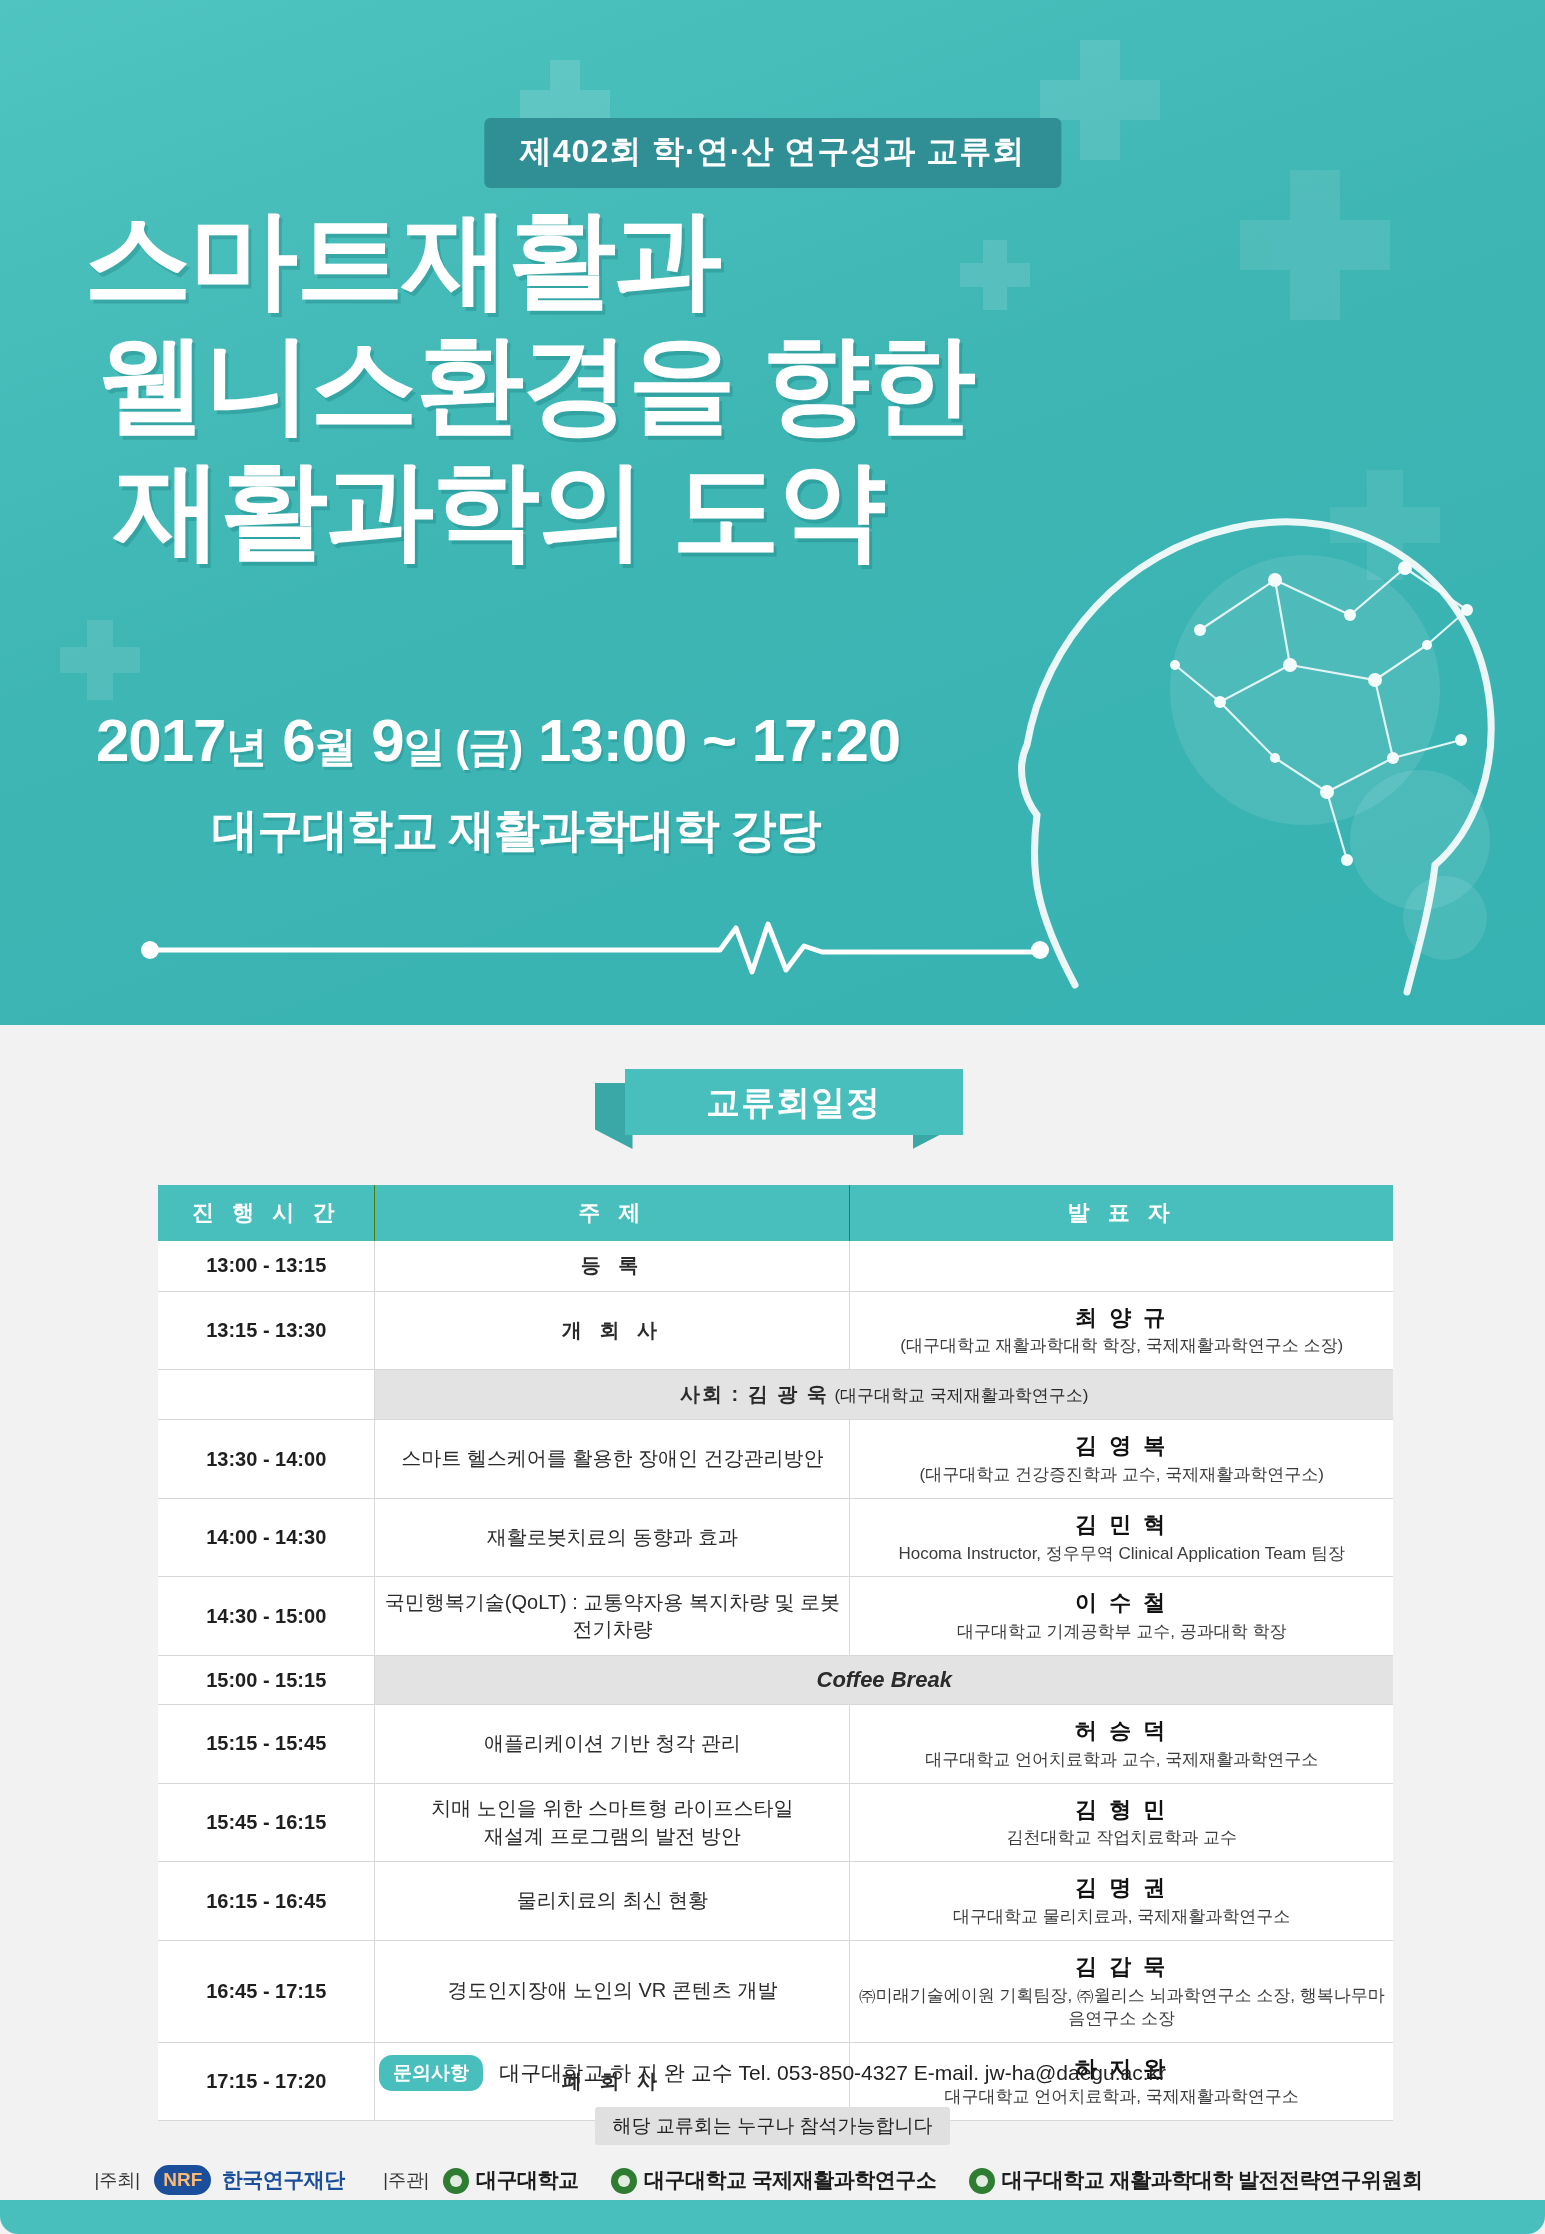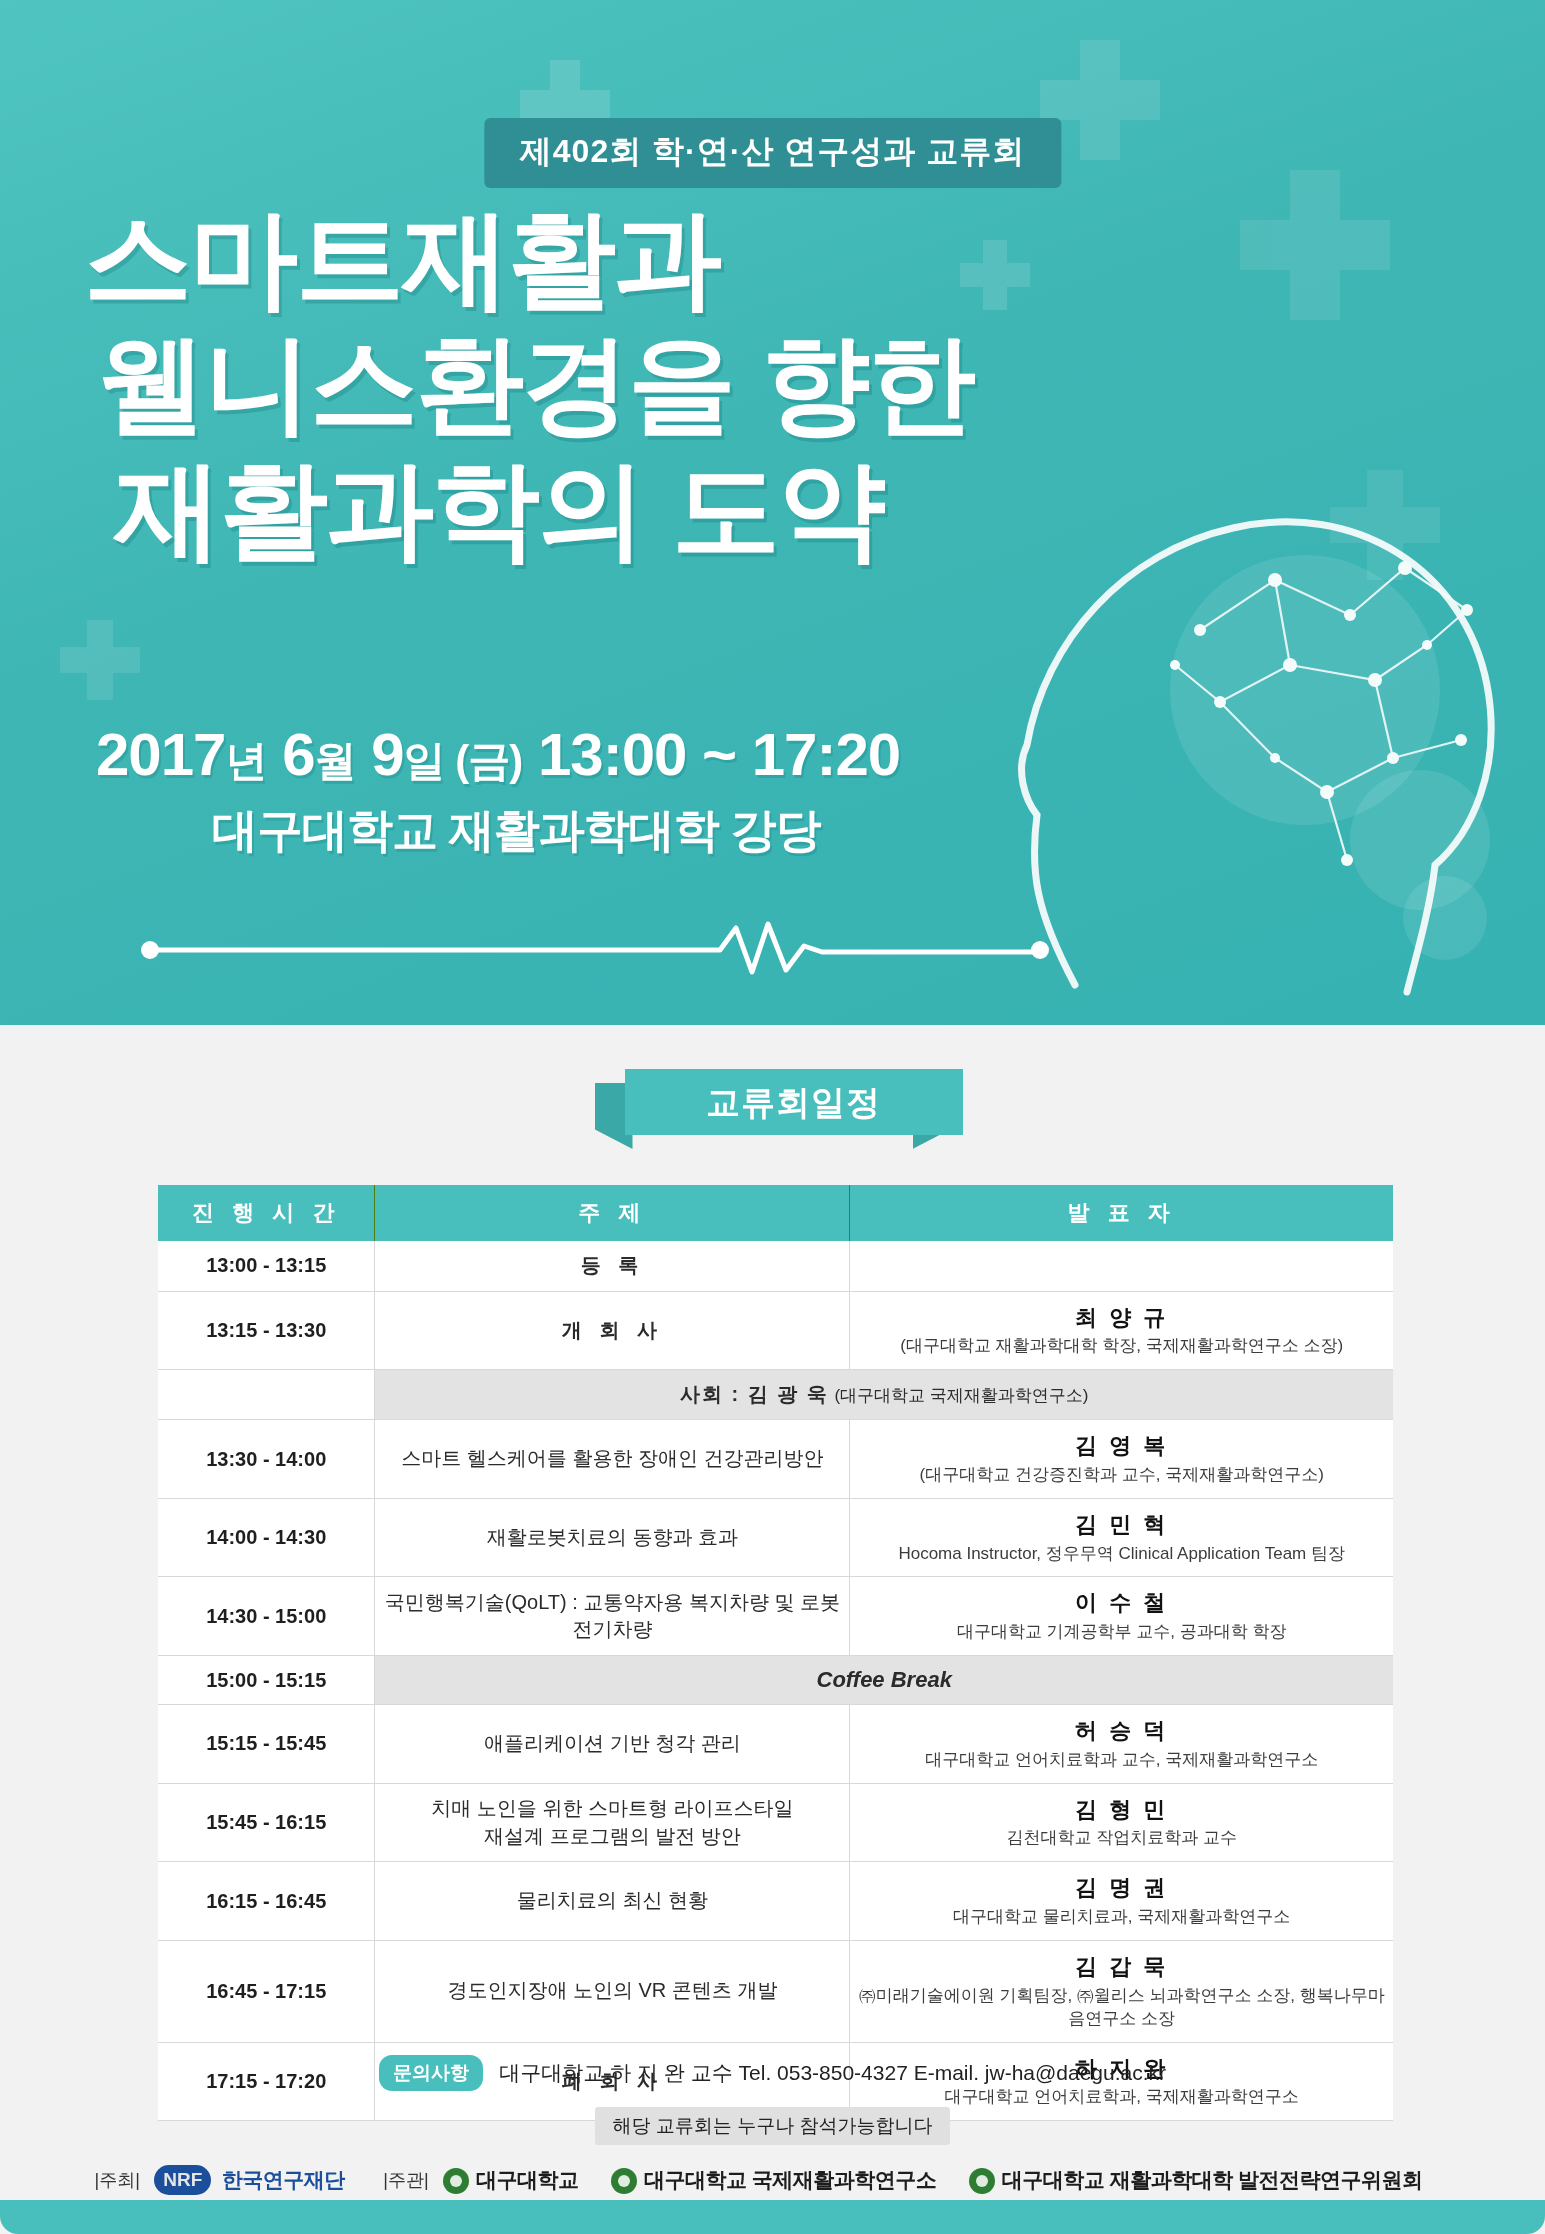--- a/index.html
+++ b/index.html
@@ -78,21 +78,20 @@
   .datetime {
     position: absolute;
     left: 96px;
     top: 706px;
     color: #ffffff;
     font-size: 60px;
     font-weight: bold;
     letter-spacing: -1px;
     white-space: nowrap;
     text-shadow: 2px 3px 0 rgba(0,90,95,0.18);
-    margin-top: 14px;
   }
   .datetime .sm { font-size: 42px; }
 
   .venue {
     position: absolute;
     left: 212px;
     top: 800px;
     color: #ffffff;
     font-size: 46px;
     font-weight: bold;
@@ -302,21 +301,21 @@
     margin: 0 10px 0 0;
   }
   .nrf-logo {
     display: inline-block;
     vertical-align: middle;
     margin-right: 34px;
   }
   .nrf-mark {
     display: inline-block;
     background: #1b4f9c;
-    color: #e5e5e5;
+    color: #fdba74;
     font-size: 19px;
     font-weight: bold;
     padding: 4px 9px;
     border-radius: 15px;
     vertical-align: middle;
   }
   .nrf-name {
     display: inline-block;
     font-size: 21px;
     font-weight: bold;

